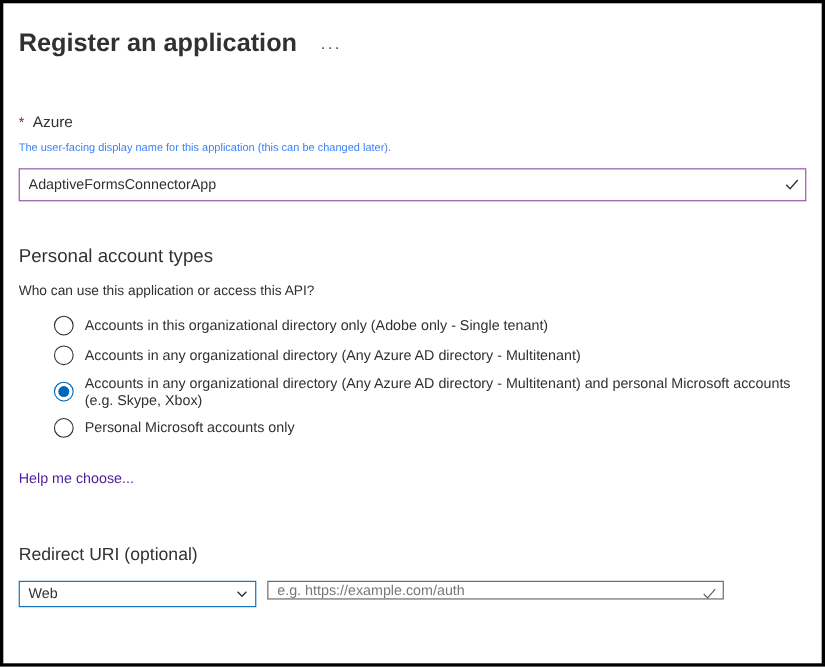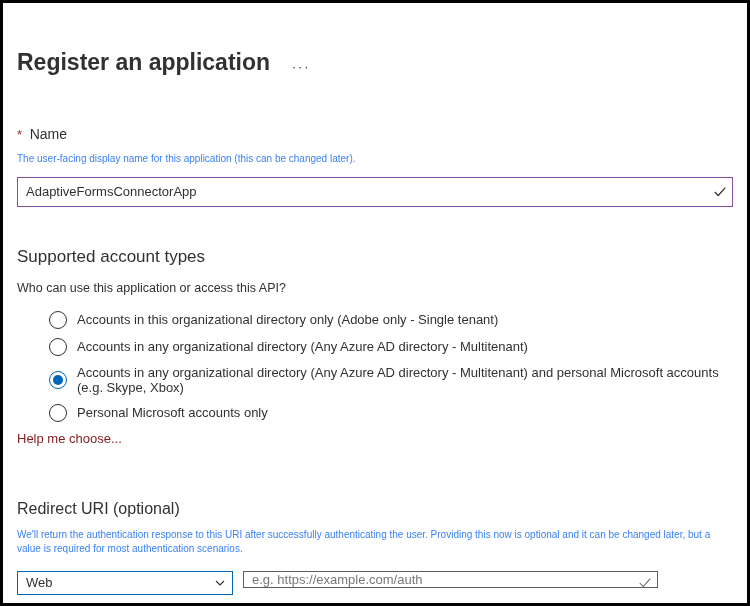--- a/index.html
+++ b/index.html
@@ -10,21 +10,20 @@
       width: 750px;
       height: 606px;
       border: 3px solid #000;
       padding: 22px 14px 14px 14px;
     }
     .page-title {
       font-size: 23px;
       font-weight: 600;
       color: #323130;
       display: inline-block;
-      margin-top: 24px;
     }
     .ellipsis {
       display: inline-block;
       margin-left: 18px;
       font-size: 13px;
       letter-spacing: 2px;
       color: #323130;
       vertical-align: middle;
     }
     .section { margin-top: 40px; }
@@ -100,22 +99,23 @@
       width: 10px;
       height: 10px;
       background: #0067b8;
       border-radius: 50%;
     }
     .radio-label {
       font-size: 13px;
       color: #323130;
     }
     .link {
-      color: #7f1d1d;
-      font-size: 13px;
+      color: #4c1d95;
+      font-size: 13px;
+      margin-top: 20px;
       display: inline-block;
       cursor: pointer;
     }
     .redirect-row {
       display: flex;
       gap: 10px;
       margin-top: 14px;
     }
     .select-box {
       position: relative;
@@ -157,33 +157,33 @@
 <body>
 
 <div>
   <span class="page-title">Register an application</span>
   <span class="ellipsis">···</span>
 </div>
 
 <div class="section first">
   <div>
     <span class="required-star">*</span>
-    <span class="field-label">Name</span>
+    <span class="field-label">Azure</span>
   </div>
   <div class="helper">The user-facing display name for this application (this can be changed later).</div>
   <div class="text-input-wrap">
     <input class="text-input" type="text" value="AdaptiveFormsConnectorApp" style="">
     <svg class="check-icon" viewBox="0 0 16 16" fill="none" stroke="currentColor" stroke-width="1.4">
       <path d="M2 8 L6 12 L14 3"></path>
     </svg>
   </div>
 </div>
 
 <div class="section">
-  <div class="section-heading">Supported account types</div>
+  <div class="section-heading">Personal account types</div>
   <div class="sub-question">Who can use this application or access this API?</div>
   <div class="radio-group">
     <div class="radio-row">
       <div class="radio"></div>
       <span class="radio-label">Accounts in this organizational directory only (Adobe only - Single tenant)</span>
     </div>
     <div class="radio-row">
       <div class="radio"></div>
       <span class="radio-label">Accounts in any organizational directory (Any Azure AD directory - Multitenant)</span>
     </div>
@@ -194,21 +194,20 @@
     <div class="radio-row">
       <div class="radio"></div>
       <span class="radio-label">Personal Microsoft accounts only</span>
     </div>
   </div>
   <a class="link">Help me choose...</a>
 </div>
 
 <div class="section last">
   <div class="section-heading" style="font-size:16px;">Redirect URI (optional)</div>
-  <div class="helper">We'll return the authentication response to this URI after successfully authenticating the user. Providing this now is optional and it can be changed later, but a value is required for most authentication scenarios.</div>
   <div class="redirect-row">
     <div class="select-box">
       <span>Web</span>
       <svg class="chevron" viewBox="0 0 12 12" fill="none" stroke="#323130" stroke-width="1.2">
         <path d="M2 4 L6 8 L10 4"></path>
       </svg>
     </div>
     <div class="uri-input-wrap">
       <input class="uri-input" type="text" placeholder="e.g. https://example.com/auth" style="">
       <svg class="check-icon" viewBox="0 0 16 16" fill="none" stroke="#605e5c" stroke-width="1.2">

